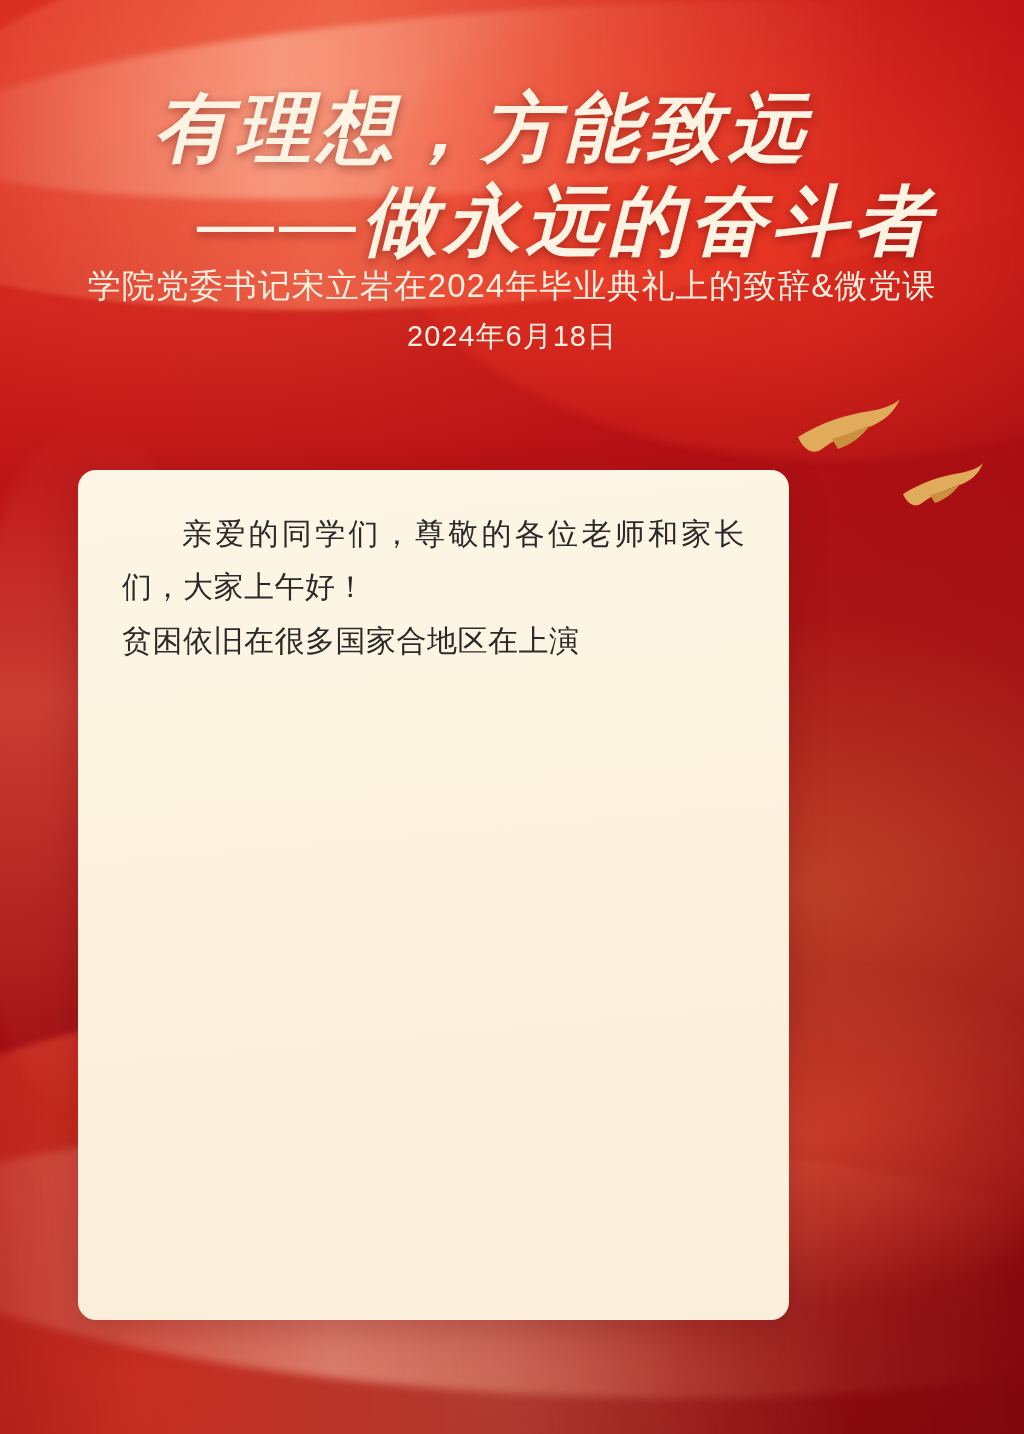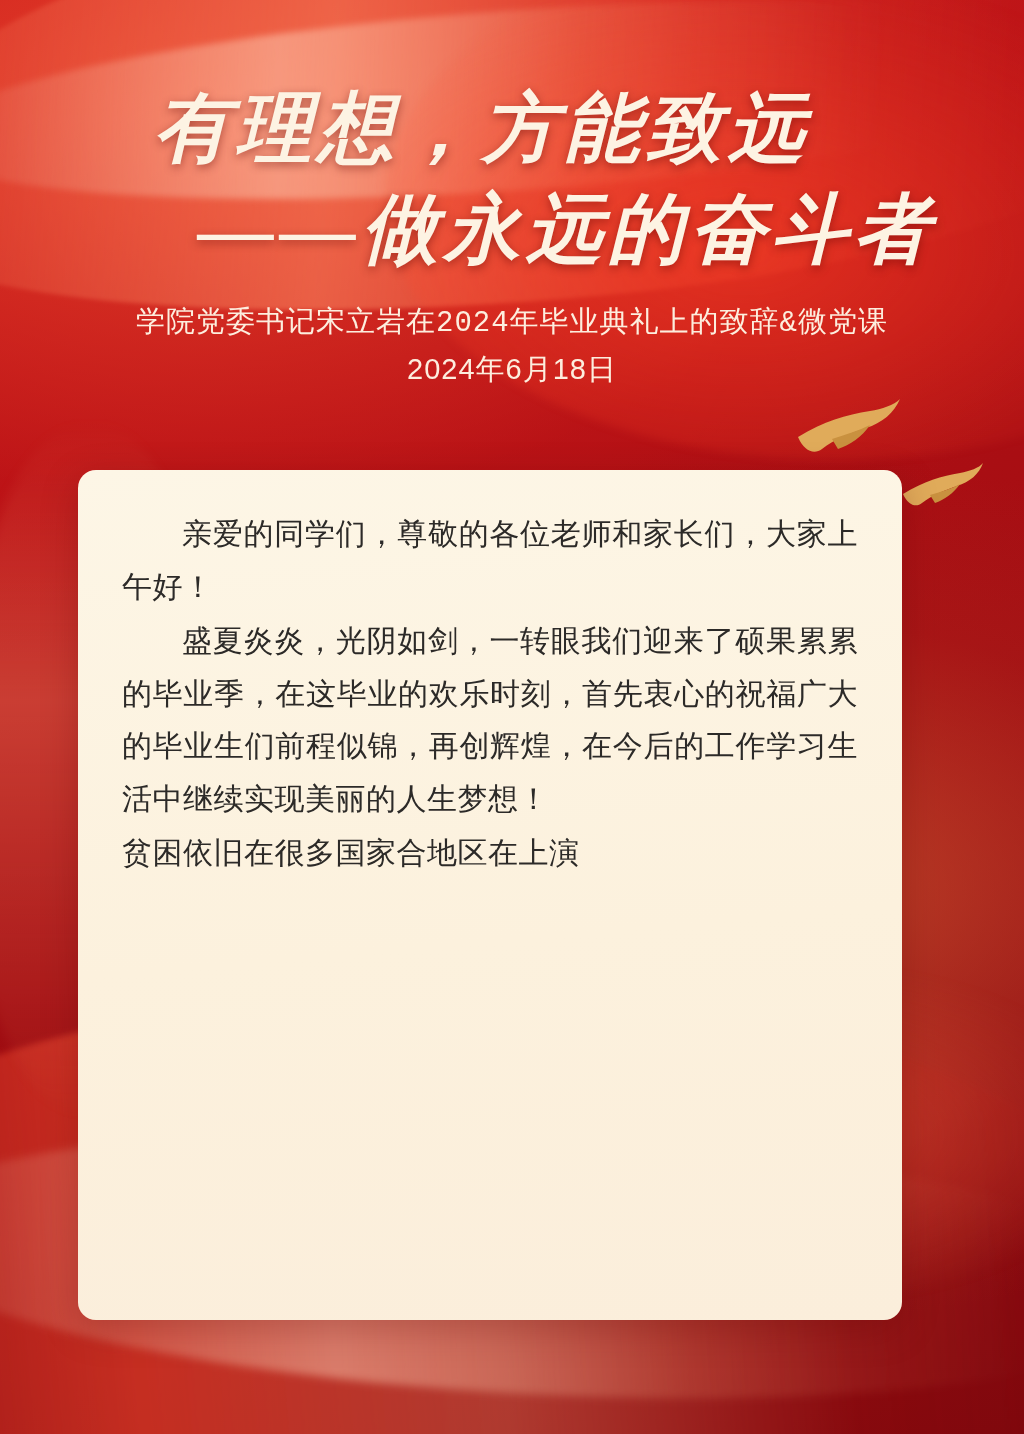--- a/index.html
+++ b/index.html
@@ -86,28 +86,27 @@
     text-shadow: 0 3px 10px rgba(90,0,0,0.45);
     line-height: 1.12;
   }
   .title-1 {
     font-size: 76px;
     padding-right: 60px;
   }
   .title-2 {
     font-size: 76px;
     padding-left: 110px;
-    margin-top: 16px;
+    margin-top: 8px;
   }
   .subtitle {
-    margin-top: 30px;
-    font-size: 29px;
+    font-size: 33px;
     color: #fdeede;
     letter-spacing: 1px;
-    font-family: Liberation Mono, monospace;
+    font-family: Liberation Sans, sans-serif;
   }
   .date {
     margin-top: 8px;
     font-size: 29px;
     color: #fdeede;
     letter-spacing: 1px;
   }
 
   
   .bird {
@@ -115,21 +114,21 @@
     z-index: 6;
   }
   .bird svg { display: block; }
 
   
   .card {
     position: absolute;
     z-index: 7;
     left: 78px;
     top: 470px;
-    width: 824px;
+    width: 711px;
     height: 850px;
     background: linear-gradient(175deg, #fdf6e6 0%, #fcf1dd 55%, #fbeedb 100%);
     border-radius: 18px;
     box-shadow: 0 10px 36px rgba(90,0,0,0.28);
     padding: 38px 44px 30px 44px;
     box-sizing: border-box;
     overflow: hidden;
   }
   .para {
     font-size: 30px;
@@ -171,17 +170,16 @@
 
   <div class="bird" style="top:460px; right:38px;">
     <svg width="86" height="56" viewBox="0 0 86 56">
       <path d="M3 34 C24 21 42 16 60 13 C70 11 79 8 83 3 C79 14 70 22 57 26 C46 30 32 35 22 43 C16 48 8 45 3 34 Z" fill="#e0ab5a"></path>
       <path d="M30 35 C40 32 51 29 60 24 C54 33 44 40 35 43 Z" fill="#c9913f"></path>
     </svg>
   </div>
 
   <div class="card">
     <p class="para indent">亲爱的同学们，尊敬的各位老师和家长们，大家上午好！</p>
-    <p class="para indent">盛夏炎炎，光阴如剑，一转眼我们迎来了硕果累累的毕业季，在这毕业的欢乐时刻，首先衷心的祝福广大的毕业生们前程似锦，再创辉煌，在今后的工作学习生活中继续实现美丽的人生梦想！</p>
     <p class="para">贫困依旧在很多国家合地区在上演</p>
   </div>
 
 </div>
 
 </body></html>

